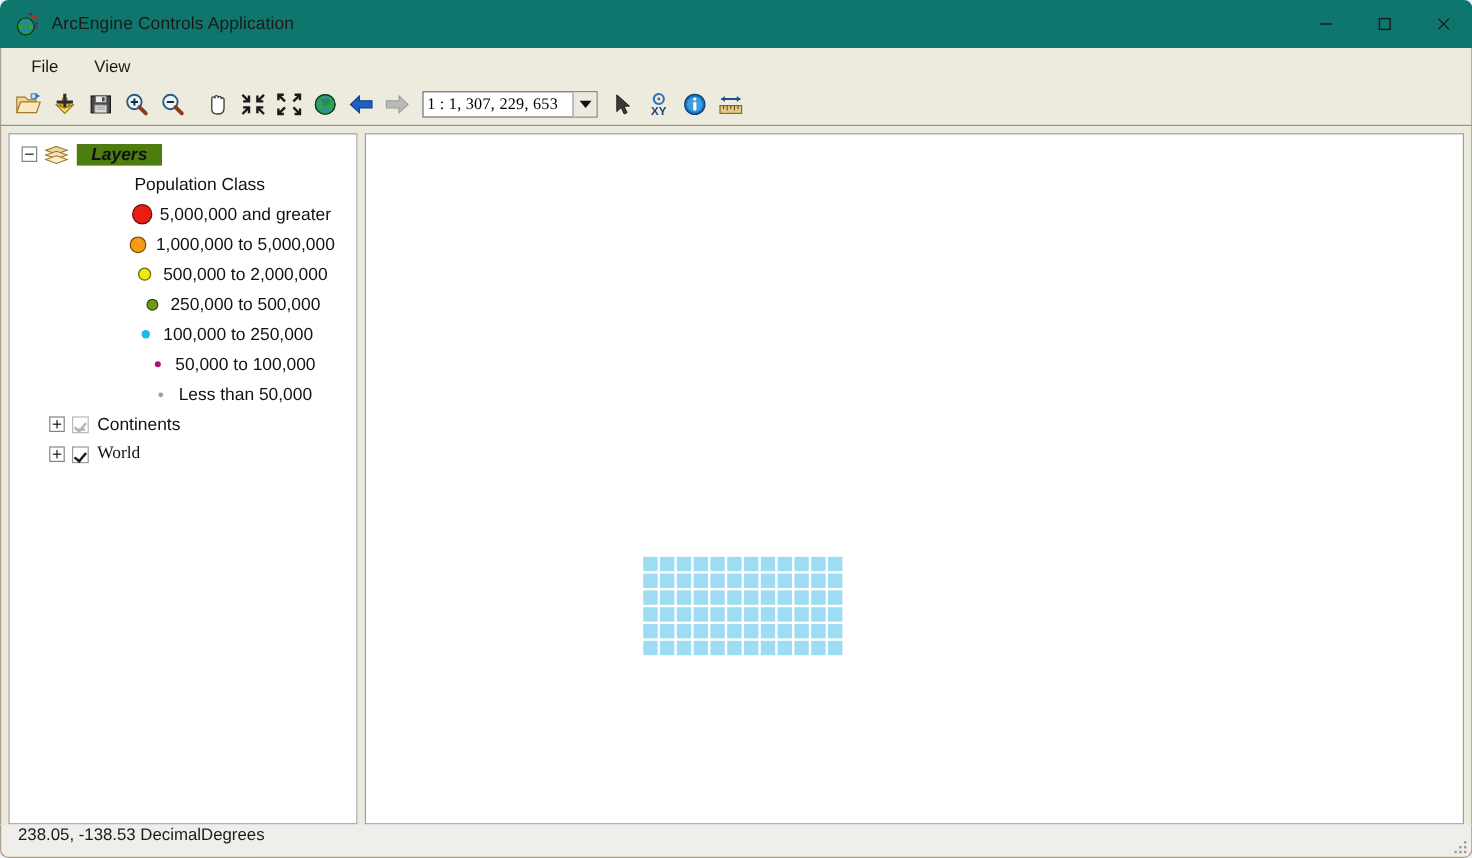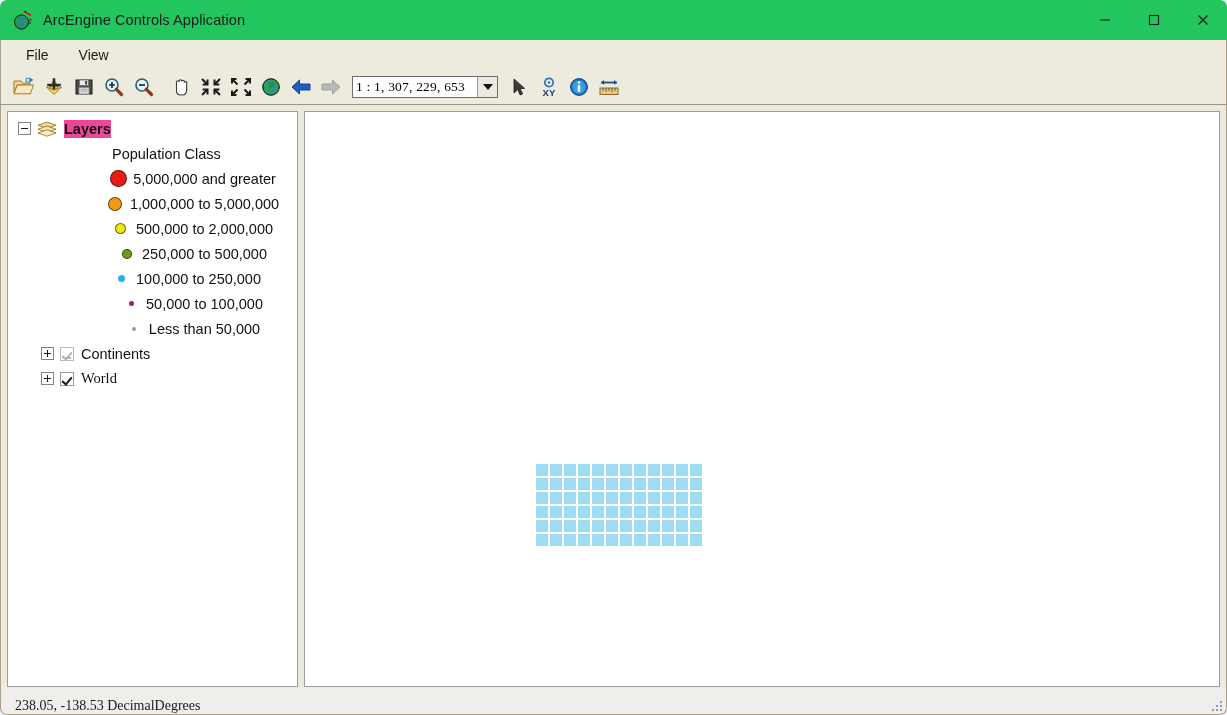--- a/index.html
+++ b/index.html
@@ -15,21 +15,21 @@
     position: relative;
     width: 1227px; height: 715px;
     background: #eef1f8;
     display: flex;
     flex-direction: column;
   }
 
   
   .titlebar {
     height: 40px;
-    background: #22c55e;
+    background: #0f766e;
     display: flex;
     align-items: center;
     flex: 0 0 auto;
     border-top-left-radius: 7px;
     border-top-right-radius: 7px;
   }
   .app-icon {
     width: 22px; height: 22px;
     margin-left: 12px; margin-right: 9px;
     position: relative;
@@ -214,22 +214,23 @@
     content: "";
     position: absolute;
     left: 2px; bottom: 1px;
     width: 8px; height: 2px;
     background: #b4b4b4;
   }
 
   .layers-icon { width: 20px; height: 16px; margin-right: 7px; flex: 0 0 auto; }
   .node-label.root {
     font-weight: bold;
-    background: #ec4899;
-    padding: 1px 0;
+    background: #4d7c0f;
+    padding: 1px 12px;
+    font-style: italic;
   }
   .legend-row {
     display: flex;
     align-items: center;
     height: 25px;
     font-size: 14.5px;
     color: #111;
     white-space: nowrap;
     justify-content: center;
   }
@@ -250,30 +251,29 @@
     display: grid;
     gap: 2px;
   }
   #map-grid .cell { background: #9ddcf2; }
 
   
   .statusbar {
     height: 28px;
     background: #f0eeea;
     display: flex;
-    align-items: flex-end;
+    align-items: flex-start;
     flex: 0 0 auto;
     padding-left: 14px;
     border-left: 1px solid #a9a08e;
     border-right: 1px solid #a9a08e;
     border-bottom: 1px solid #a9a08e;
     border-bottom-left-radius: 7px;
     border-bottom-right-radius: 7px;
     position: relative;
-    font-family: Liberation Serif, serif;
   }
   .status-text {
     font-size: 14px;
     color: #1a1a1a;
     white-space: nowrap;
   }
   .grip {
     position: absolute;
     right: 4px; bottom: 3px;
     width: 14px; height: 14px;

